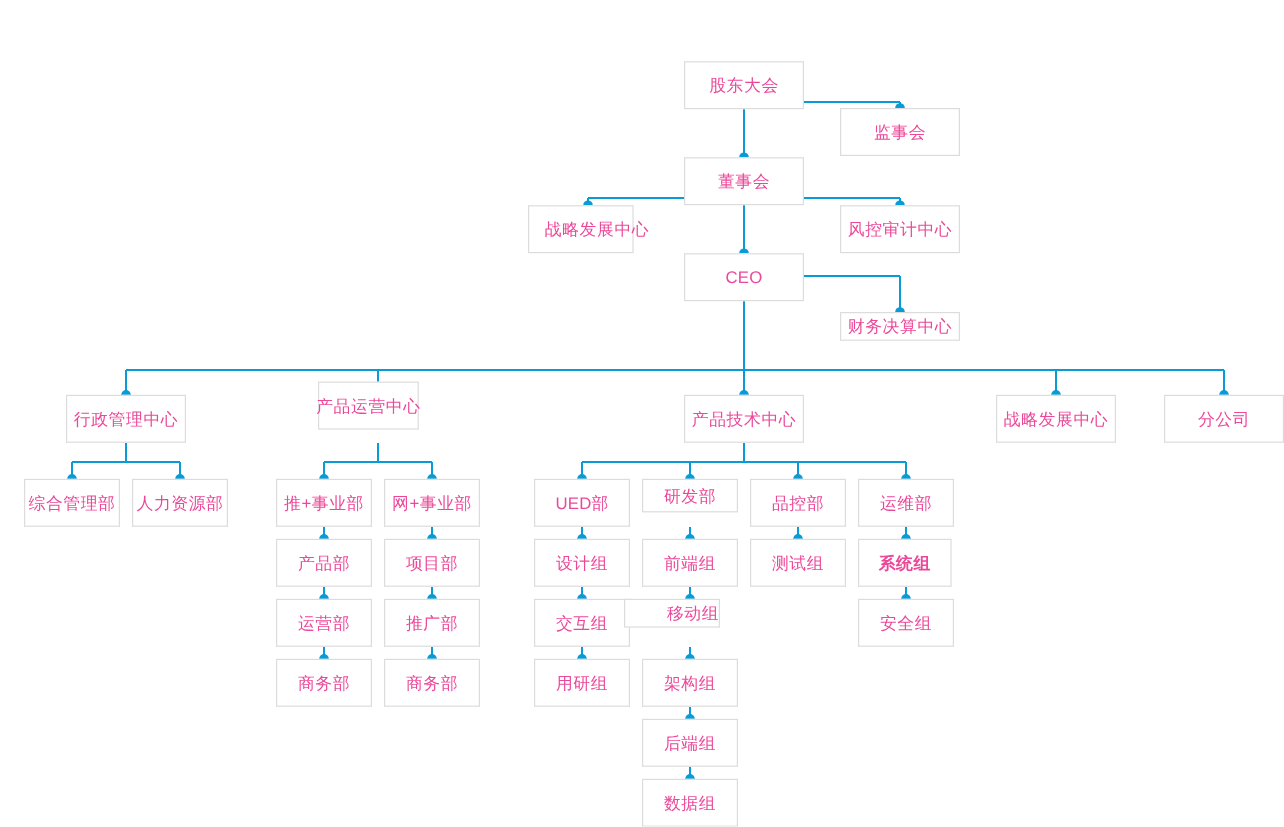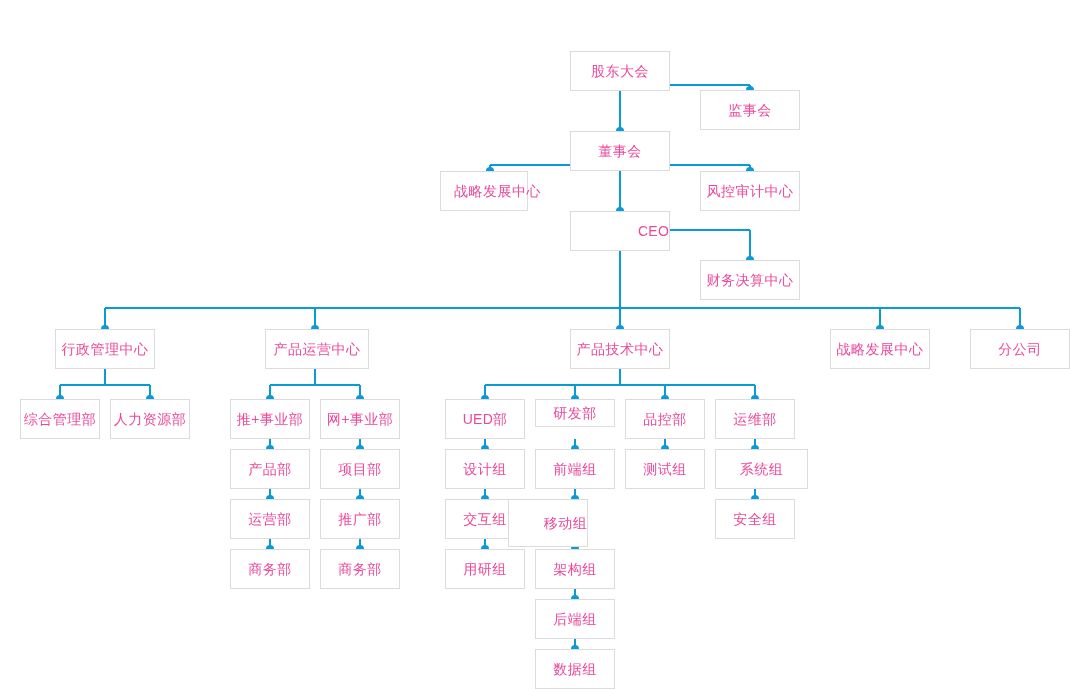--- a/index.html
+++ b/index.html
@@ -197,30 +197,30 @@
       </div>
       <div class="node" style="left: 570px; top: 131px; width: 100px; height: 40px;">
         <span>董事会</span>
       </div>
       <div class="node" style="left: 440px; top: 171px; width: 88px; height: 40px; padding-left: 27px;">
         <span>战略发展中心</span>
       </div>
       <div class="node" style="left: 700px; top: 171px; width: 100px; height: 40px;">
         <span>风控审计中心</span>
       </div>
-      <div class="node latin" style="left: 570px; top: 211px; width: 100px; height: 40px; justify-content: flex-end;">
+      <div class="node latin" style="left: 570px; top: 211px; width: 100px; height: 40px;">
         <span>CEO</span>
       </div>
-      <div class="node" style="left: 700px; top: 260px; width: 100px; height: 40px;">
+      <div class="node" style="left: 700px; top: 260px; width: 100px; height: 24px;">
         <span>财务决算中心</span>
       </div>
       <div class="node" style="left: 55px; top: 329px; width: 100px; height: 40px;">
         <span>行政管理中心</span>
       </div>
-      <div class="node" style="left: 265px; top: 329px; width: 104px; height: 40px;">
+      <div class="node" style="left: 265px; top: 318px; width: 84px; height: 40px;">
         <span>产品运营中心</span>
       </div>
       <div class="node" style="left: 570px; top: 329px; width: 100px; height: 40px;">
         <span>产品技术中心</span>
       </div>
       <div class="node" style="left: 830px; top: 329px; width: 100px; height: 40px;">
         <span>战略发展中心</span>
       </div>
       <div class="node" style="left: 970px; top: 329px; width: 100px; height: 40px;">
         <span>分公司</span>
@@ -269,27 +269,27 @@
       </div>
       <div class="node" style="left: 445px; top: 449px; width: 80px; height: 40px;">
         <span>设计组</span>
       </div>
       <div class="node" style="left: 535px; top: 449px; width: 80px; height: 40px;">
         <span>前端组</span>
       </div>
       <div class="node" style="left: 625px; top: 449px; width: 80px; height: 40px;">
         <span>测试组</span>
       </div>
-      <div class="node" style="left: 715px; top: 449px; width: 93px; height: 40px;">
+      <div class="node" style="left: 715px; top: 449px; width: 78px; height: 40px; font-weight: bold;">
         <span>系统组</span>
       </div>
       <div class="node" style="left: 445px; top: 499px; width: 80px; height: 40px;">
         <span>交互组</span>
       </div>
-      <div class="node" style="left: 508px; top: 499px; width: 80px; height: 48px; padding-left: 35px;">
+      <div class="node" style="left: 520px; top: 499px; width: 80px; height: 24px; padding-left: 35px;">
         <span>移动组</span>
       </div>
       <div class="node" style="left: 715px; top: 499px; width: 80px; height: 40px;">
         <span>安全组</span>
       </div>
       <div class="node" style="left: 445px; top: 549px; width: 80px; height: 40px;">
         <span>用研组</span>
       </div>
       <div class="node" style="left: 535px; top: 549px; width: 80px; height: 40px;">
         <span>架构组</span>

